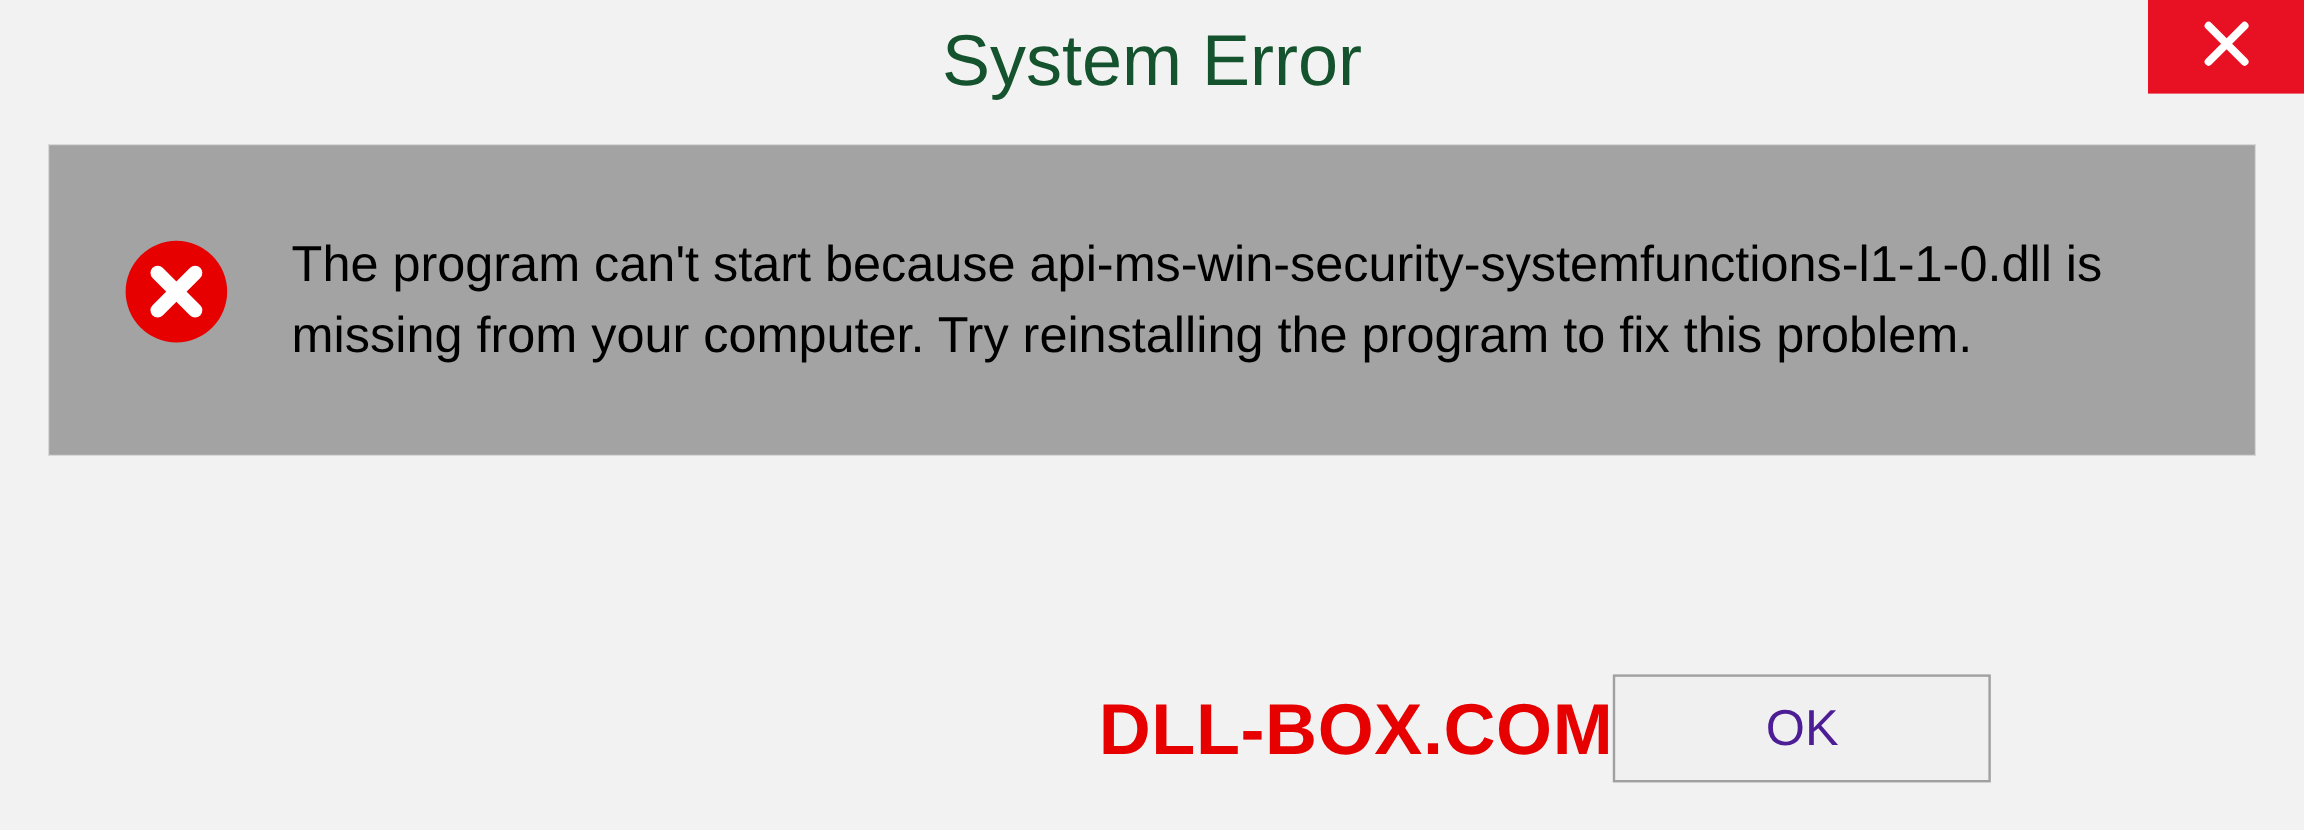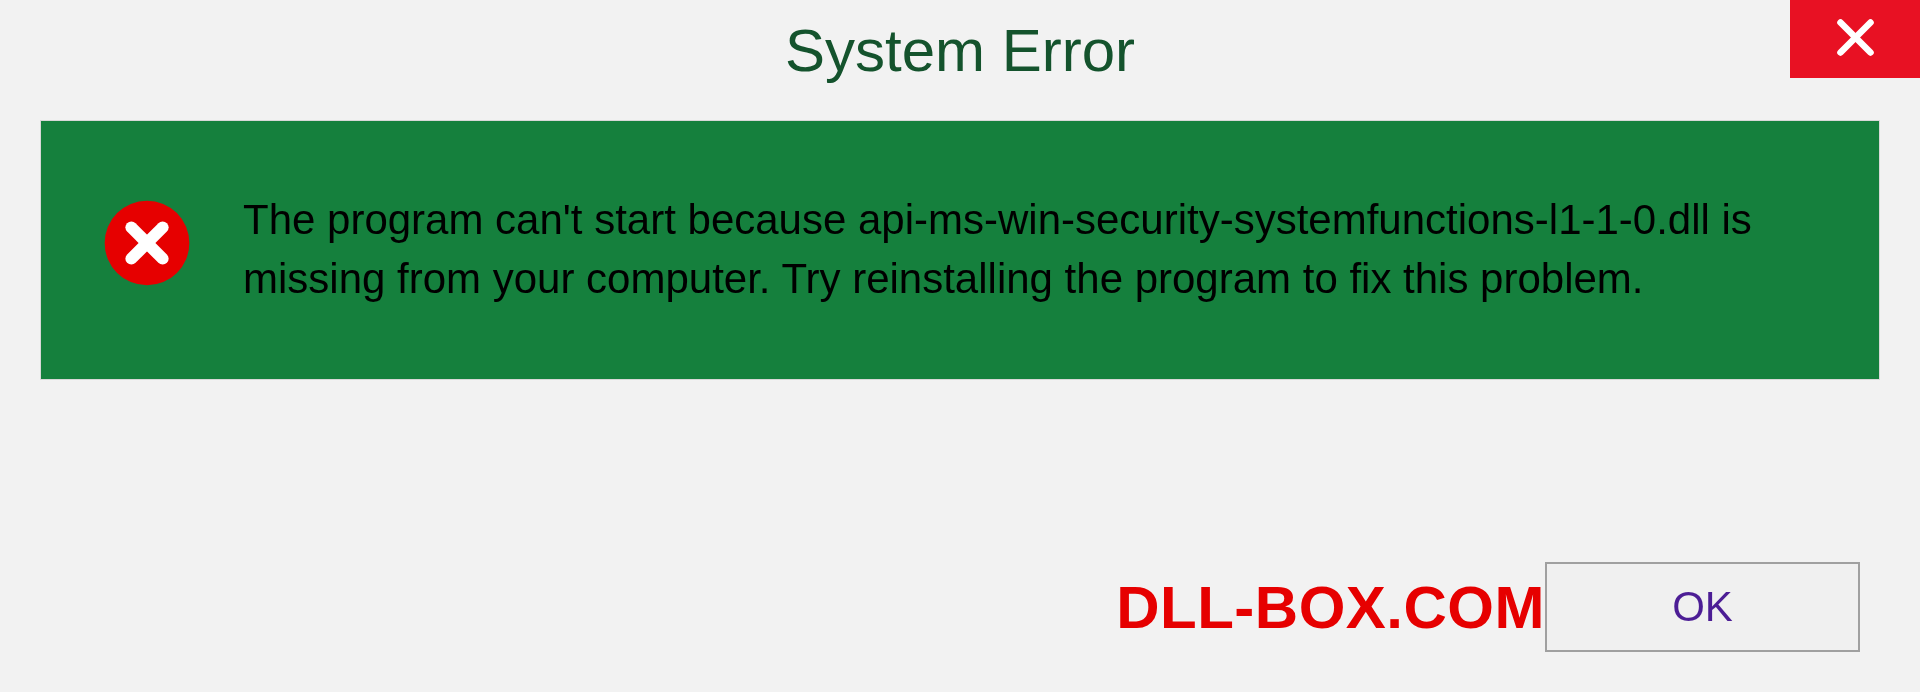--- a/index.html
+++ b/index.html
@@ -39,21 +39,21 @@
       align-items: center;
       justify-content: center;
       cursor: pointer;
     }
     .close-btn svg {
       width: 45px;
       height: 45px;
     }
     .content-box {
       margin: 20px 40px 0 40px;
-      background: #15803d;
+      background: #a3a3a3;
       border: 1px solid #d8d8d8;
       padding: 70px 70px 70px 60px;
       display: flex;
       align-items: flex-start;
       gap: 50px;
     }
     .error-icon {
       flex-shrink: 0;
       width: 92px;
       height: 92px;
@@ -66,21 +66,21 @@
       font-weight: 400;
     }
     .footer {
       position: absolute;
       bottom: 40px;
       left: 15px;
       right: 0;
       padding: 0 60px;
       display: flex;
       align-items: center;
-      justify-content: flex-end;
+      justify-content: center;
     }
     .watermark {
       font-size: 60px;
       font-weight: 800;
       color: #e60000;
       letter-spacing: 0.5px;
       padding-left: 640px;
     }
     .ok-btn {
       width: 315px;

